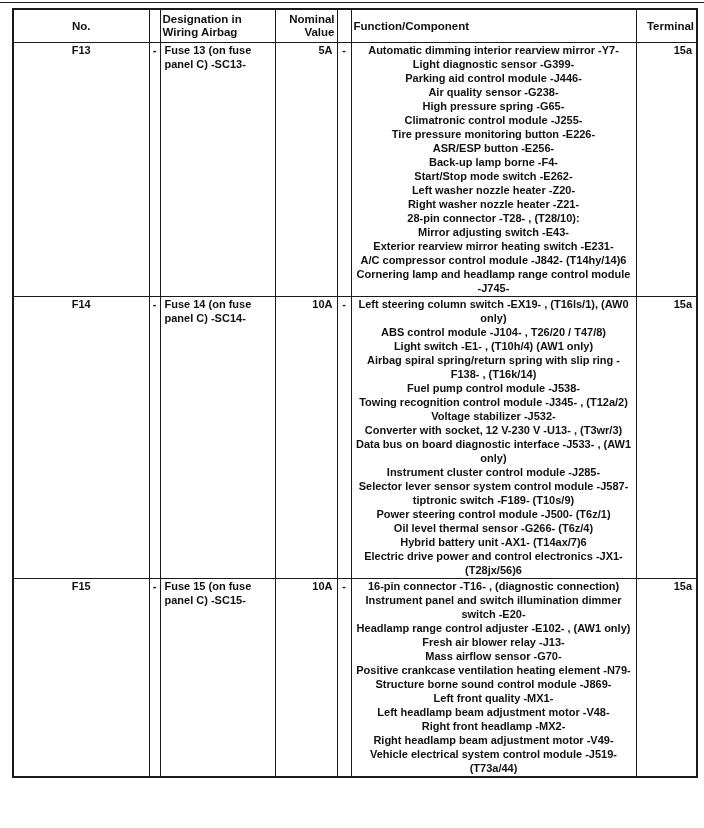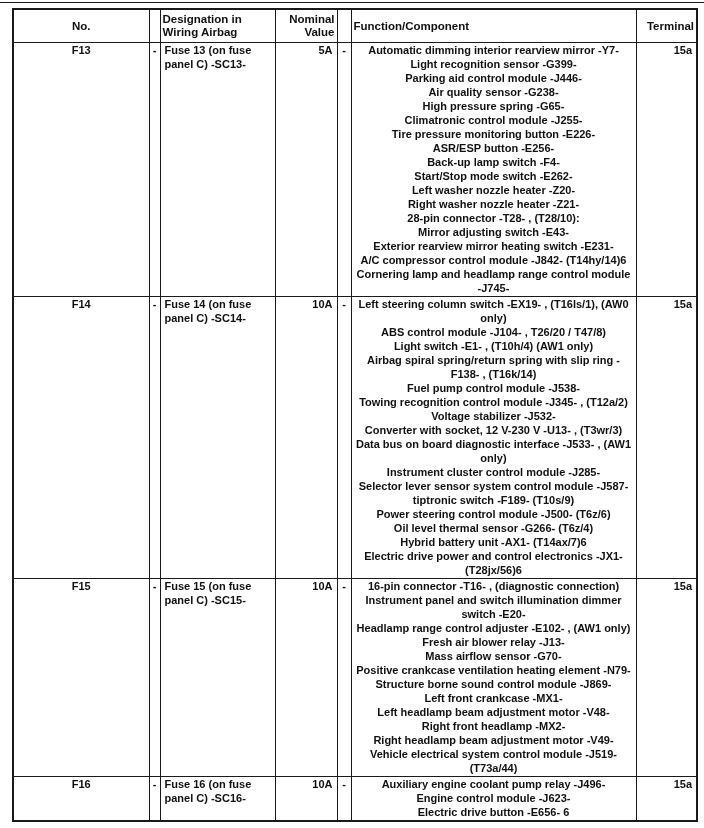--- a/index.html
+++ b/index.html
@@ -90,28 +90,28 @@
     </thead>
     <tbody id="fuse-rows">
         <tr>
     <td class="c-no">F13</td>
     <td class="c-dash">-</td>
     <td class="c-des">Fuse 13 (on fuse panel C) -SC13-</td>
     <td class="c-nom">5A</td>
     <td class="c-dash">-</td>
     <td class="c-fn">
             <div class="fn-line">Automatic dimming interior rearview mirror -Y7-</div>
-            <div class="fn-line">Light recognition sensor -G399-</div>
+            <div class="fn-line">Light diagnostic sensor -G399-</div>
             <div class="fn-line">Parking aid control module -J446-</div>
             <div class="fn-line">Air quality sensor -G238-</div>
             <div class="fn-line">High pressure spring -G65-</div>
             <div class="fn-line">Climatronic control module -J255-</div>
             <div class="fn-line">Tire pressure monitoring button -E226-</div>
             <div class="fn-line">ASR/ESP button -E256-</div>
-            <div class="fn-line">Back-up lamp switch -F4-</div>
+            <div class="fn-line">Back-up lamp borne -F4-</div>
             <div class="fn-line">Start/Stop mode switch -E262-</div>
             <div class="fn-line">Left washer nozzle heater -Z20-</div>
             <div class="fn-line">Right washer nozzle heater -Z21-</div>
             <div class="fn-line">28-pin connector -T28- , (T28/10):</div>
             <div class="fn-line">Mirror adjusting switch -E43-</div>
             <div class="fn-line">Exterior rearview mirror heating switch -E231-</div>
             <div class="fn-line">A/C compressor control module -J842- (T14hy/14)6</div>
             <div class="fn-line">Cornering lamp and headlamp range control module -J745-</div>
           </td>
     <td class="c-term">15a</td>
@@ -127,57 +127,44 @@
             <div class="fn-line">ABS control module -J104- , T26/20 / T47/8)</div>
             <div class="fn-line">Light switch -E1- , (T10h/4) (AW1 only)</div>
             <div class="fn-line">Airbag spiral spring/return spring with slip ring -F138- , (T16k/14)</div>
             <div class="fn-line">Fuel pump control module -J538-</div>
             <div class="fn-line">Towing recognition control module -J345- , (T12a/2)</div>
             <div class="fn-line">Voltage stabilizer -J532-</div>
             <div class="fn-line">Converter with socket, 12 V-230 V -U13- , (T3wr/3)</div>
             <div class="fn-line">Data bus on board diagnostic interface -J533- , (AW1 only)</div>
             <div class="fn-line">Instrument cluster control module -J285-</div>
             <div class="fn-line">Selector lever sensor system control module -J587- tiptronic switch -F189- (T10s/9)</div>
-            <div class="fn-line">Power steering control module -J500- (T6z/6)</div>
+            <div class="fn-line">Power steering control module -J500- (T6z/1)</div>
             <div class="fn-line">Oil level thermal sensor -G266- (T6z/4)</div>
             <div class="fn-line">Hybrid battery unit -AX1- (T14ax/7)6</div>
             <div class="fn-line">Electric drive power and control electronics -JX1- (T28jx/56)6</div>
           </td>
     <td class="c-term">15a</td>
   </tr>
         <tr>
     <td class="c-no">F15</td>
     <td class="c-dash">-</td>
     <td class="c-des">Fuse 15 (on fuse panel C) -SC15-</td>
     <td class="c-nom">10A</td>
     <td class="c-dash">-</td>
     <td class="c-fn">
             <div class="fn-line">16-pin connector -T16- , (diagnostic connection)</div>
             <div class="fn-line">Instrument panel and switch illumination dimmer switch -E20-</div>
             <div class="fn-line">Headlamp range control adjuster -E102- , (AW1 only)</div>
             <div class="fn-line">Fresh air blower relay -J13-</div>
             <div class="fn-line">Mass airflow sensor -G70-</div>
             <div class="fn-line">Positive crankcase ventilation heating element -N79-</div>
             <div class="fn-line">Structure borne sound control module -J869-</div>
-            <div class="fn-line">Left front crankcase -MX1-</div>
+            <div class="fn-line">Left front quality -MX1-</div>
             <div class="fn-line">Left headlamp beam adjustment motor -V48-</div>
             <div class="fn-line">Right front headlamp -MX2-</div>
             <div class="fn-line">Right headlamp beam adjustment motor -V49-</div>
             <div class="fn-line">Vehicle electrical system control module -J519- (T73a/44)</div>
-          </td>
-    <td class="c-term">15a</td>
-  </tr>
-        <tr>
-    <td class="c-no">F16</td>
-    <td class="c-dash">-</td>
-    <td class="c-des">Fuse 16 (on fuse panel C) -SC16-</td>
-    <td class="c-nom">10A</td>
-    <td class="c-dash">-</td>
-    <td class="c-fn">
-            <div class="fn-line">Auxiliary engine coolant pump relay -J496-</div>
-            <div class="fn-line">Engine control module -J623-</div>
-            <div class="fn-line">Electric drive button -E656- 6</div>
           </td>
     <td class="c-term">15a</td>
   </tr>
       </tbody>
   </table>
 </div>
 
 </body></html>

